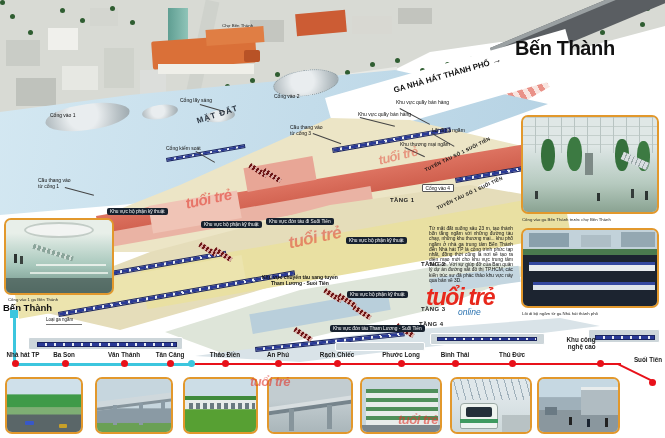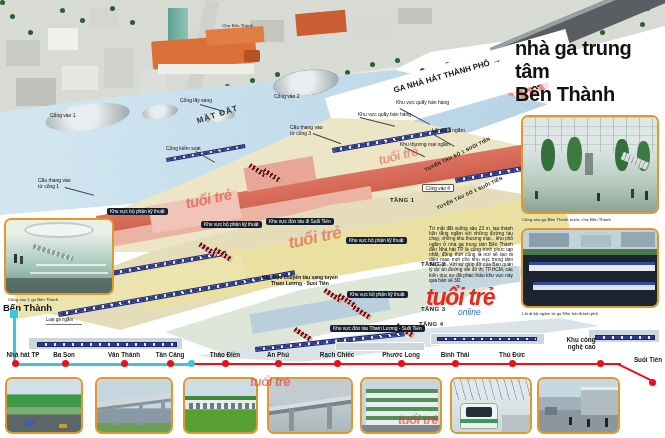--- a/index.html
+++ b/index.html
@@ -173,21 +173,20 @@
 Tham Lương - Suối Tiên</div>
   <div class="pill" style="left:330px;top:325px;">Khu vực đón tàu Tham Lương - Suối Tiên</div>
 
   <div class="wm" style="left:185px;top:190px;font-size:15px;opacity:.55;transform:rotate(-12deg);">tuổi trẻ</div>
   <div class="wm" style="left:288px;top:228px;font-size:17px;opacity:.5;transform:rotate(-12deg);">tuổi trẻ</div>
   <div class="wm" style="left:378px;top:148px;font-size:13px;opacity:.45;transform:rotate(-14deg);">tuổi trẻ</div>
   <div class="wm" style="left:250px;top:374px;font-size:13px;opacity:.6;">tuổi trẻ</div>
   <div class="wm" style="left:398px;top:412px;font-size:13px;opacity:.6;">tuổi trẻ</div>
 
   <div class="abs" style="left:515px;top:37px;width:150px;z-index:7;color:#111;font-weight:bold;font-size:20px;line-height:1.14;letter-spacing:-0.4px;">
-    <div>nhà ga trung tâm</div>
     <div>Bến Thành</div>
   </div>
 
   <div class="photo" style="left:521px;top:115px;width:138px;height:99px;">
     <div class="abs" style="inset:0;background:linear-gradient(180deg,#dfe7e6 0 30%,#cfdcd8 45%,#b6cabf 70%,#8aa392 100%);"></div>
     <div class="abs" style="left:0;top:0;width:100%;height:38%;
          background:repeating-linear-gradient(90deg,transparent 0 12px,#b8c4c2 12px 13px),repeating-linear-gradient(0deg,transparent 0 8px,#c4cfcc 8px 9px);"></div>
     <div class="abs" style="left:18px;top:22px;width:14px;height:32px;background:#35703c;border-radius:45%;"></div>
     <div class="abs" style="left:44px;top:20px;width:15px;height:34px;background:#3c7a42;border-radius:45%;"></div>
     <div class="abs" style="left:92px;top:22px;width:14px;height:32px;background:#35703c;border-radius:45%;"></div>

